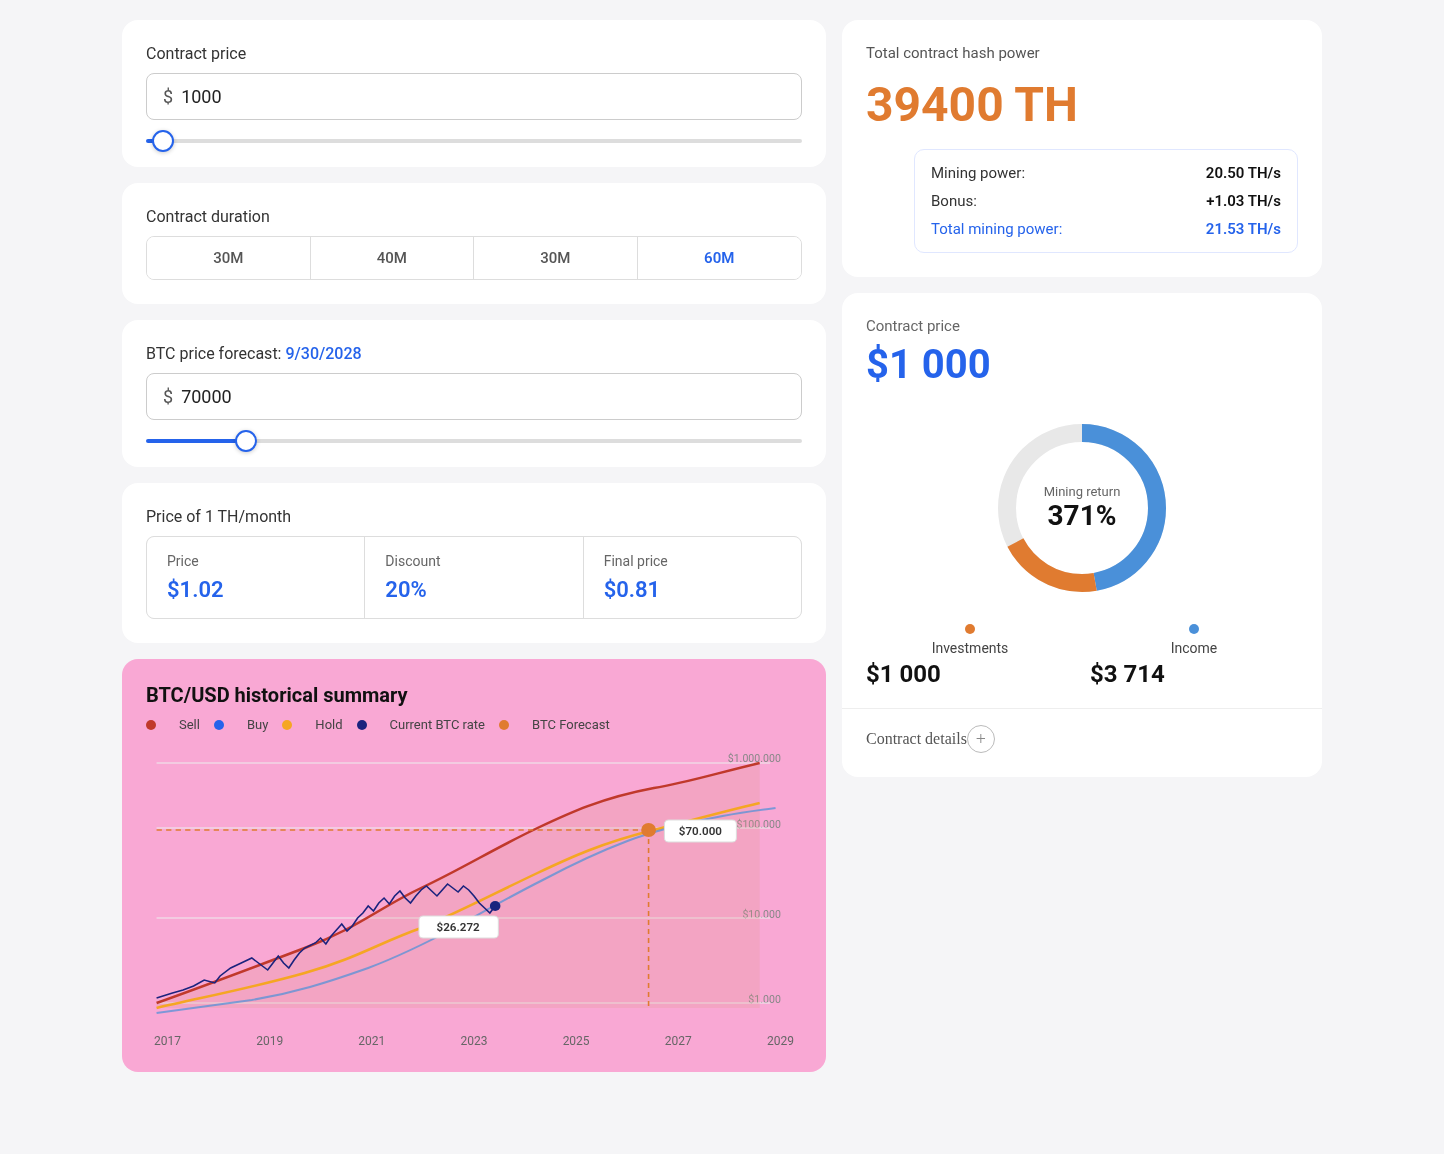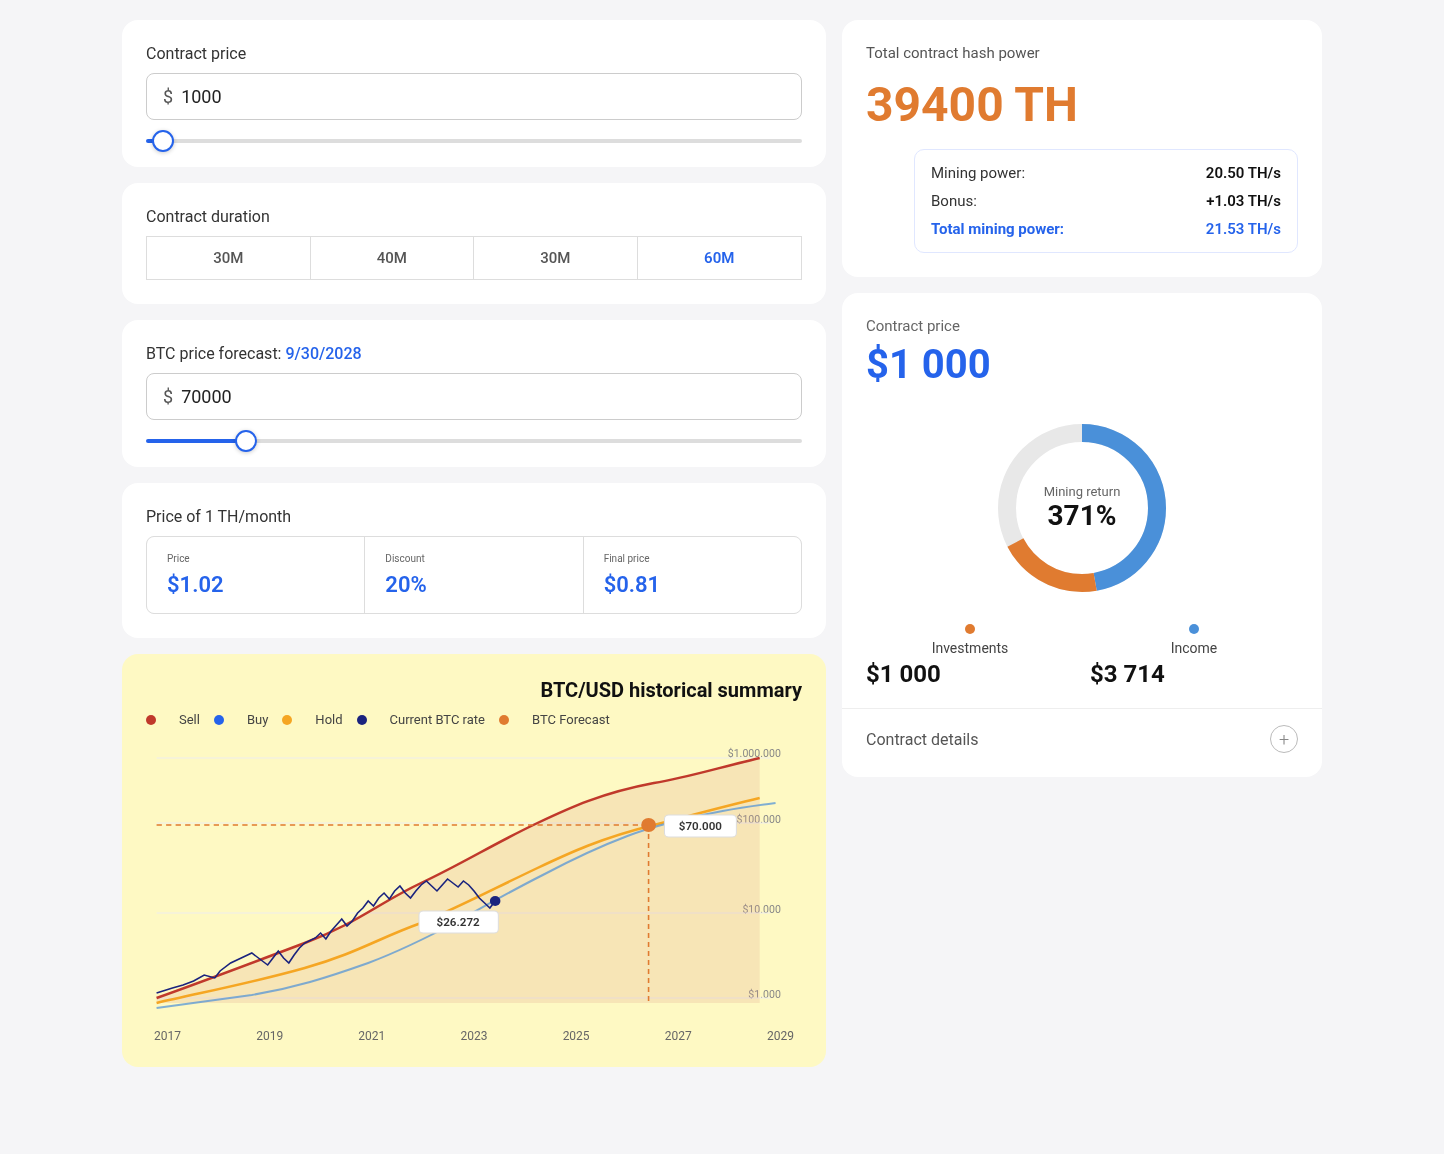--- a/index.html
+++ b/index.html
@@ -82,21 +82,21 @@
       background: #fff;
       border: 2px solid #2563eb;
       box-shadow: 0 1px 4px rgba(0,0,0,0.2);
       cursor: pointer;
     }
     
     .duration-tabs {
       display: grid;
       grid-template-columns: repeat(4, 1fr);
       border: 1.5px solid #ddd;
-      border-radius: 0;
+      border-radius: 8px;
       overflow: hidden;
     }
     .duration-tab {
       padding: 12px;
       text-align: center;
       font-size: 15px;
       font-weight: 500;
       color: #555;
       border-right: 1px solid #ddd;
       cursor: pointer;
@@ -120,35 +120,34 @@
       background: #ddd;
       border: 1.5px solid #ddd;
       border-radius: 8px;
       overflow: hidden;
     }
     .price-cell {
       background: #fff;
       padding: 16px 20px;
     }
     .price-cell-label {
-      font-size: 10px;
+      font-size: 14px;
       color: #666;
       margin-bottom: 8px;
     }
     .price-cell-value {
       font-size: 22px;
       font-weight: 600;
       color: #2563eb;
     }
     
     .chart-card {
-      background: #fef9c3;
+      background: #f9a8d4;
       border-radius: 16px;
       padding: 24px;
-      text-align: right;
     }
     .chart-title {
       font-size: 20px;
       font-weight: 700;
       color: #111;
       margin-bottom: 10px;
     }
     .chart-legend {
       display: flex;
       flex-wrap: wrap;
@@ -213,21 +212,21 @@
     }
     .mining-row {
       display: flex;
       justify-content: space-between;
       align-items: center;
     }
     .mining-row-label {
       font-size: 15px;
       color: #333;
     }
-    .mining-row-label.blue { color: #2563eb; font-weight: 700; }
+    .mining-row-label.blue { color: #2563eb; font-weight: 400; }
     .mining-row-value {
       font-size: 15px;
       font-weight: 600;
       color: #111;
     }
     .mining-row-value.blue { color: #2563eb; }
     
     .contract-price-card {
       background: #fff;
       border-radius: 16px;
@@ -511,19 +510,19 @@
             <div class="invest-legend">
               <div class="invest-dot" style="background:#4a90d9;"></div>
               <span>Income</span>
             </div>
             <div class="invest-value">$3 714</div>
           </div>
         </div>
       </div>
 
       <div class="divider" style="margin-top:20px;"></div>
-      <div style="display:flex; justify-content:space-between; align-items:center; padding-top:16px;">
+      <div style="display:flex; align-items:center; padding-top:16px;font-family:Liberation Serif, serif;">
         <span class="contract-details-label">Contract details</span>
         <div class="plus-icon">+</div>
       </div>
     </div>
   </div>
 </div>
 
 </body></html>

